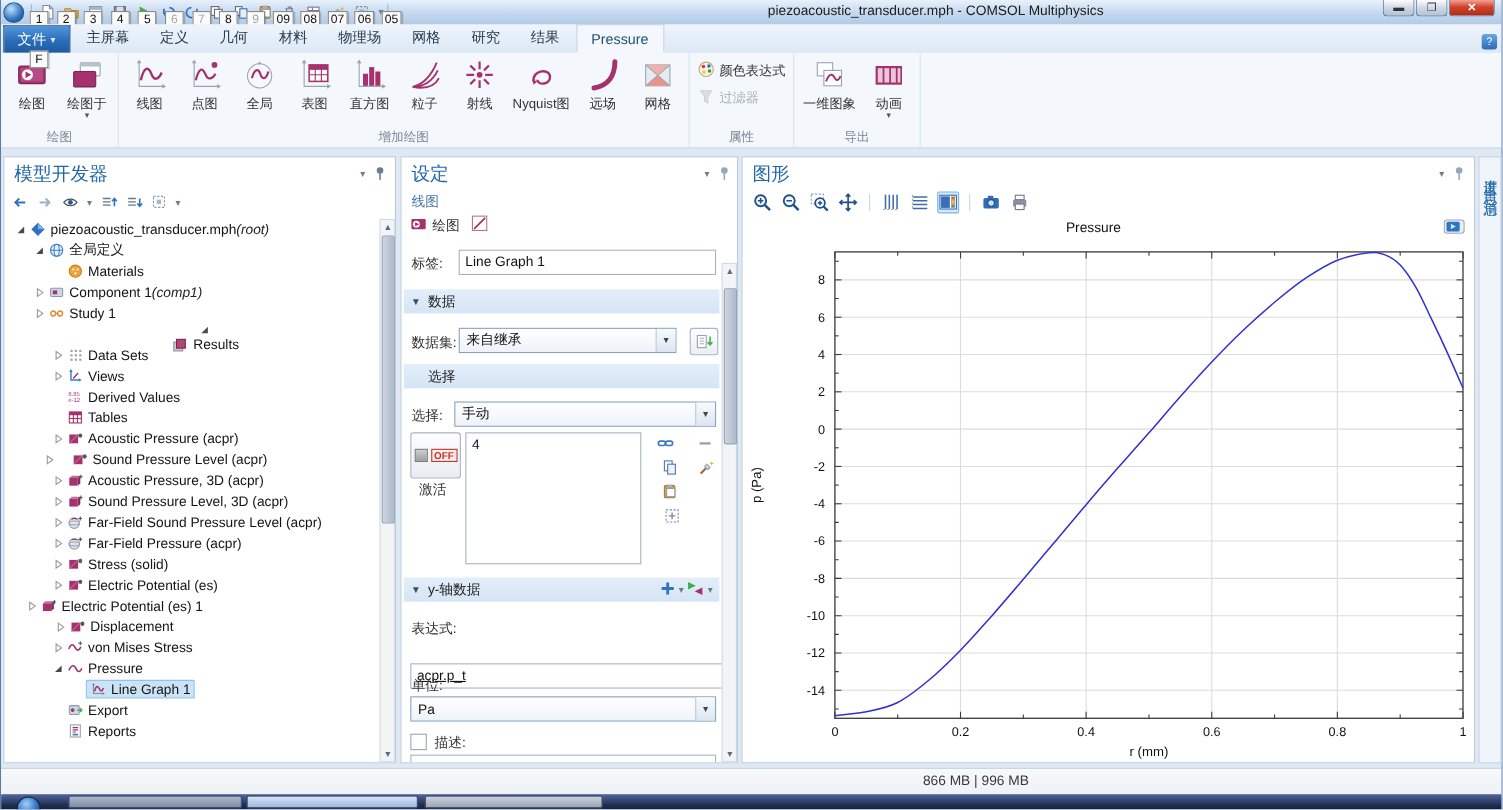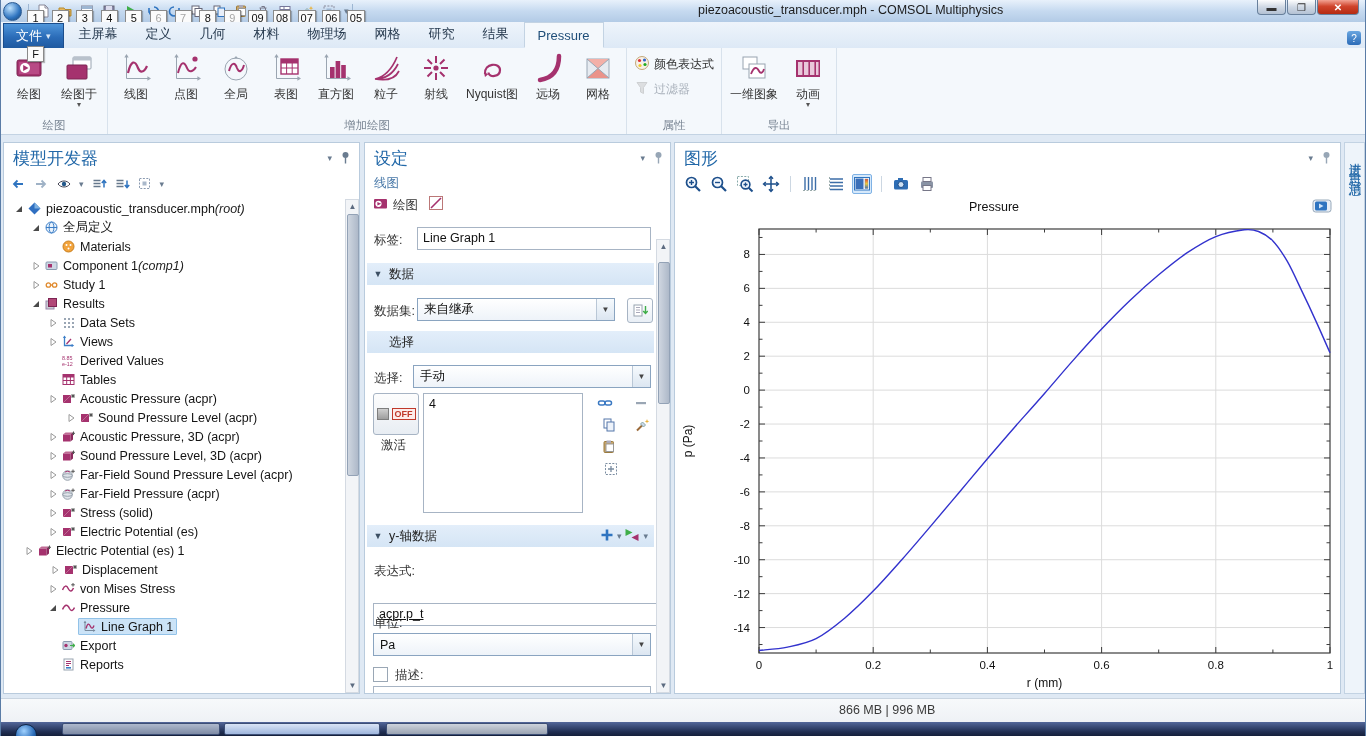--- a/index.html
+++ b/index.html
@@ -531,21 +531,21 @@
               <span class="ticon">
                 <svg width="13" height="13" viewBox="0 0 13 13">
                   <circle cx="3.4" cy="7" r="2.2" fill="#fff" stroke="#e08a2d" stroke-width="1.3"></circle>
                   <circle cx="9.6" cy="7" r="2.2" fill="#fff" stroke="#e08a2d" stroke-width="1.3"></circle>
                   <path d="M5.5,7 h2" stroke="#e08a2d" stroke-width="1.3"></path>
                 </svg>
               </span>
               <span>Study 1</span>
             </span>
           </div>
-          <div class="trow" style="padding-left: 25px;">
+          <div class="trow" style="padding-left: 25px; flex-direction: column;">
             <span class="tarrow">
               <svg width="10" height="10" viewBox="0 0 10 10">
                 <polygon points="8,2 8,8 2,8" fill="#4a4a4a"></polygon>
               </svg>
             </span>
             <span style="display: flex; align-items: center;">
               <span class="ticon">
                 <svg width="13" height="13" viewBox="0 0 13 13">
                   <rect x="1" y="4" width="8" height="8" fill="#c9ccd4" stroke="#98a"></rect>
                   <rect x="3.5" y="1.5" width="8" height="8" fill="#b24878" stroke="#7d2453"></rect>
@@ -634,21 +634,21 @@
                   <rect x="1" y="3" width="8" height="8" fill="#a5326e"></rect>
                   <path d="M1,11 L9,3" stroke="#c06a94"></path>
                   <g stroke="#555">
                     <path d="M11,2 v4 M9,4 h4 M9.6,2.6 l2.8,2.8 M12.4,2.6 l-2.8,2.8"></path>
                   </g>
                 </svg>
               </span>
               <span>Acoustic Pressure (acpr)</span>
             </span>
           </div>
-          <div class="trow" style="padding-left: 60px;">
+          <div class="trow" style="padding-left: 34px; gap: 12px;">
             <span class="tarrow">
               <svg width="10" height="10" viewBox="0 0 10 10">
                 <polygon points="3,1.5 8,5 3,8.5" fill="#fff" stroke="#9a9a9a"></polygon>
               </svg>
             </span>
             <span style="display: flex; align-items: center;">
               <span class="ticon">
                 <svg width="13" height="13" viewBox="0 0 13 13">
                   <rect x="1" y="3" width="8" height="8" fill="#a5326e"></rect>
                   <path d="M1,11 L9,3" stroke="#c06a94"></path>

